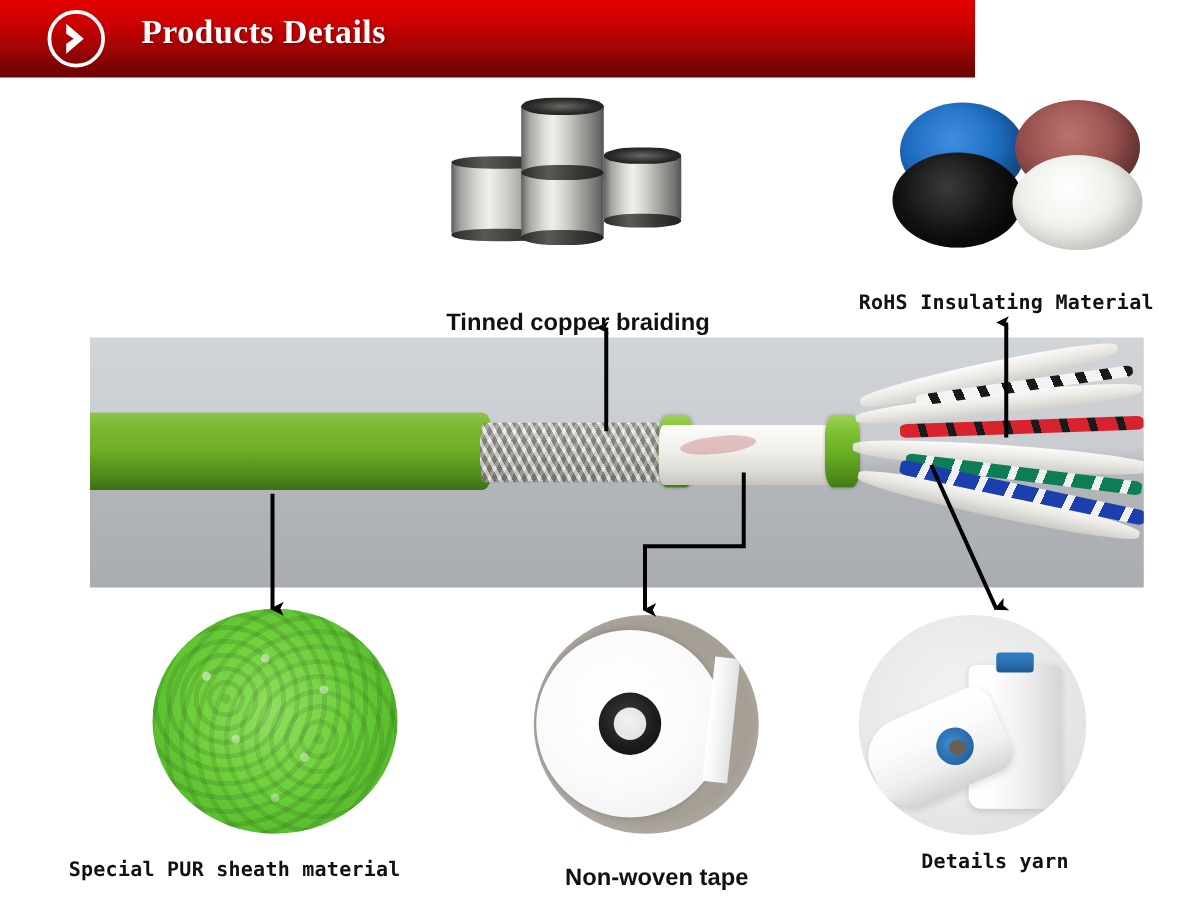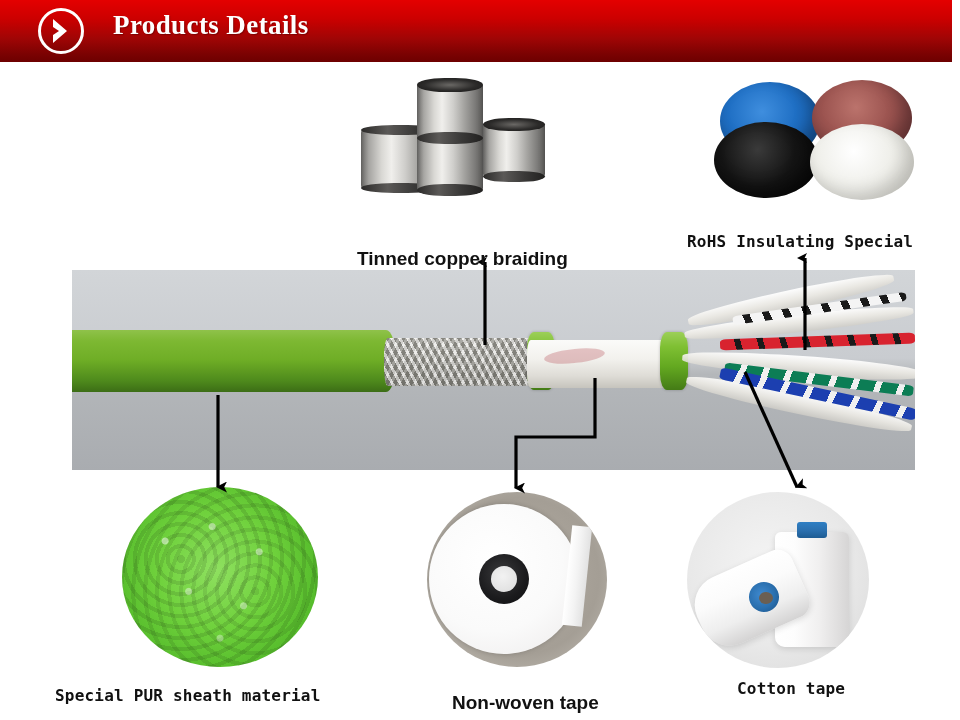--- a/index.html
+++ b/index.html
@@ -12,21 +12,21 @@
     height: 720px;
     position: relative;
     overflow: hidden;
     font-family: "Liberation Sans", sans-serif;
   }
 
   
   #header-bar {
     position: absolute;
     left: 0; top: 0;
-    width: 952px; height: 62px;
+    width: 780px; height: 62px;
     background: linear-gradient(to bottom, #e40000 0%, #cc0000 30%, #a00505 62%, #7a0202 88%, #6d0000 100%);
   }
   #header-logo {
     position: absolute;
     left: 38px; top: 8px;
     width: 46px; height: 46px;
     border: 3px solid #ffffff;
     border-radius: 50%;
     box-sizing: border-box;
   }
@@ -307,19 +307,19 @@
 
   <line x1="218" y1="395" x2="218" y2="487" stroke="#000000" stroke-width="3.2" marker-end="url(#ah)"></line>
 
   <polyline points="595,378 595,437 516,437 516,488" fill="none" stroke="#000000" stroke-width="3.2" marker-end="url(#ah)"></polyline>
 
   <line x1="745" y1="372" x2="797" y2="487" stroke="#000000" stroke-width="3.2" marker-end="url(#ah)"></line>
 </svg>
 
 <div class="label label-sans" style="left:357px; top:248px;text-align:center;">Tinned copper braiding</div>
 
-<div class="label label-mono" style="left:687px; top:232px;">RoHS Insulating Special</div>
+<div class="label label-mono" style="left:687px; top:232px;">RoHS Insulating Material</div>
 
 <div class="label label-mono" style="left:55px; top:686px;">Special PUR sheath material</div>
 
 <div class="label label-sans" style="left:452px; top:692px;">Non-woven tape</div>
 
-<div class="label label-mono" style="left:737px; top:679px;">Cotton tape</div>
+<div class="label label-mono" style="left:737px; top:679px;">Details yarn</div>
 
 </body></html>

